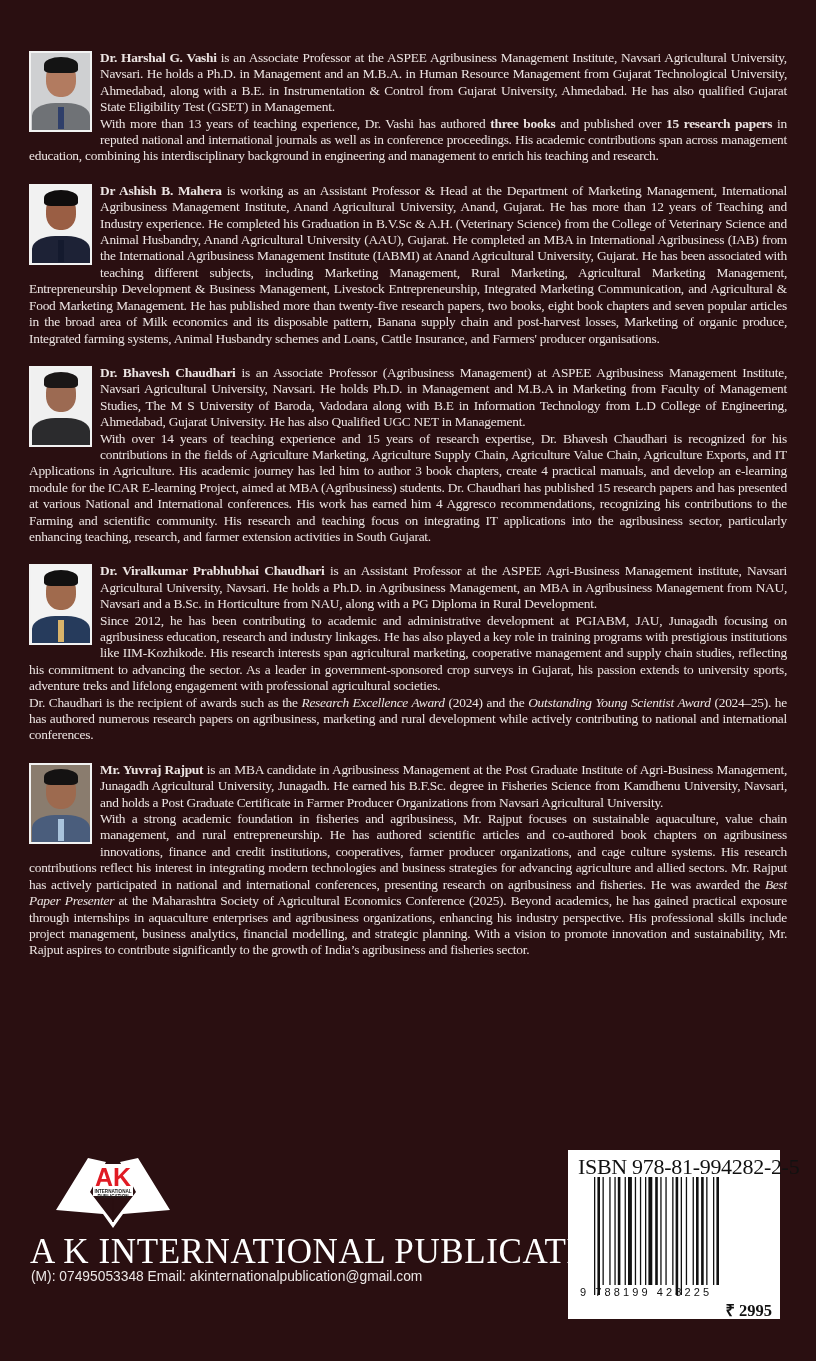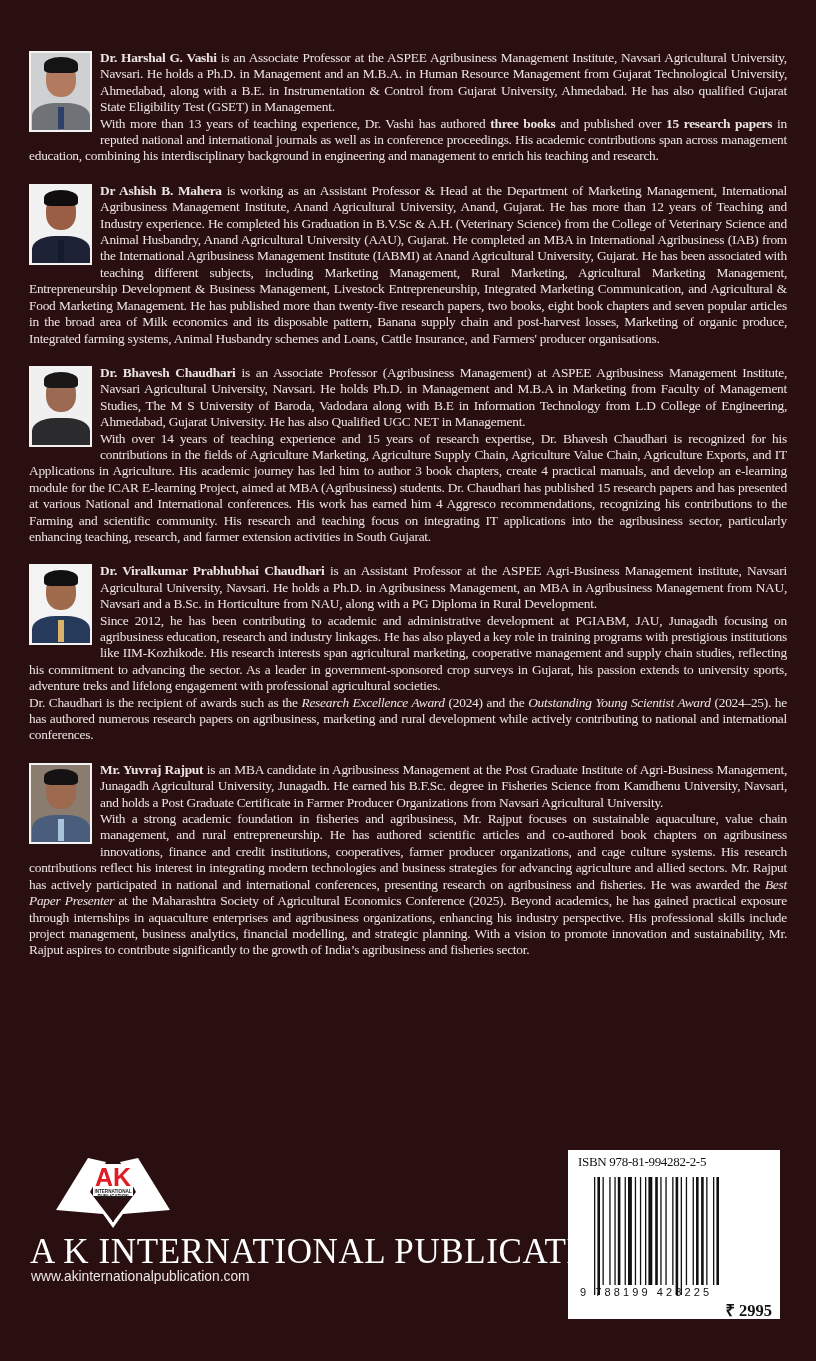--- a/index.html
+++ b/index.html
@@ -34,21 +34,21 @@
       font-family: "Liberation Serif", serif; font-size: 35px;
       color: #ffffff; letter-spacing: 0.6px; white-space: nowrap;
     }
     .pub-lines { position: absolute; left: 31px; top: 1268px; font-family: "Liberation Sans", sans-serif; font-size: 13.8px; line-height: 17px; color: #ebe6e5; }
     .pub-lines div { white-space: nowrap; }
 
     .isbn-box {
       position: absolute; left: 568px; top: 1150px; width: 212px; height: 169px;
       background: #ffffff; color: #111;
     }
-    .isbn-text { position: absolute; left: 10px; top: 4px; font-family: "Liberation Serif", serif; font-size: 13px; letter-spacing: -0.3px; white-space: nowrap; }
+    .isbn-text { position: absolute; left: 10px; top: 4px; font-family: "Liberation Serif", serif; font-size: 22px; letter-spacing: -0.3px; white-space: nowrap; }
     .barcode { position: absolute; left: 24px; top: 27px; width: 172px; height: 118px; }
     .barcode-digits { position: absolute; left: 12px; top: 136px; font-family: "Liberation Sans", sans-serif; font-size: 11px; letter-spacing: 3.1px; white-space: nowrap; }
     .price { position: absolute; right: 8px; top: 148px; font-family: "Liberation Serif", serif; font-weight: bold; font-size: 16.5px; white-space: nowrap; margin-left: 8px; }
   </style>
 </head>
 <body>
 
 <div class="bios">
 
   <div class="bio">
@@ -119,21 +119,21 @@
     <line x1="65" y1="40" x2="65" y2="70" stroke="#2a0f11" stroke-width="1.5"></line>
     <rect x="45" y="12" width="40" height="32" fill="#ffffff"></rect>
     <text x="65" y="34" text-anchor="middle" font-family="Liberation Sans, sans-serif" font-weight="bold" font-size="25" fill="#e01b24">AK</text>
     <text x="65" y="41" text-anchor="middle" font-family="Liberation Sans, sans-serif" font-weight="bold" font-size="4.6" fill="#222">INTERNATIONAL</text>
     <text x="65" y="46" text-anchor="middle" font-family="Liberation Sans, sans-serif" font-weight="bold" font-size="4.6" fill="#222">PUBLICATION</text>
   </svg>
 </div>
 
 <div class="pub-name">A K INTERNATIONAL PUBLICATION</div>
 <div class="pub-lines">
-  <div>www.akinternationalpublication.com</div>
+  <div>(M): 07495053348 Email: akinternationalpublication@gmail.com</div>
 </div>
 
 <div class="isbn-box">
   <div class="isbn-text">ISBN 978-81-994282-2-5</div>
   <svg class="barcode" id="barcode" viewBox="0 0 172 118" preserveAspectRatio="none">
       <rect x="2" y="0" width="1.3" height="118" fill="#111"></rect>
       <rect x="5.4" y="0" width="2.6" height="118" fill="#111"></rect>
       <rect x="10.5" y="0" width="1.3" height="108" fill="#111"></rect>
       <rect x="17.299999999999997" y="0" width="1.3" height="108" fill="#111"></rect>
       <rect x="22.399999999999995" y="0" width="1.3" height="108" fill="#111"></rect>

